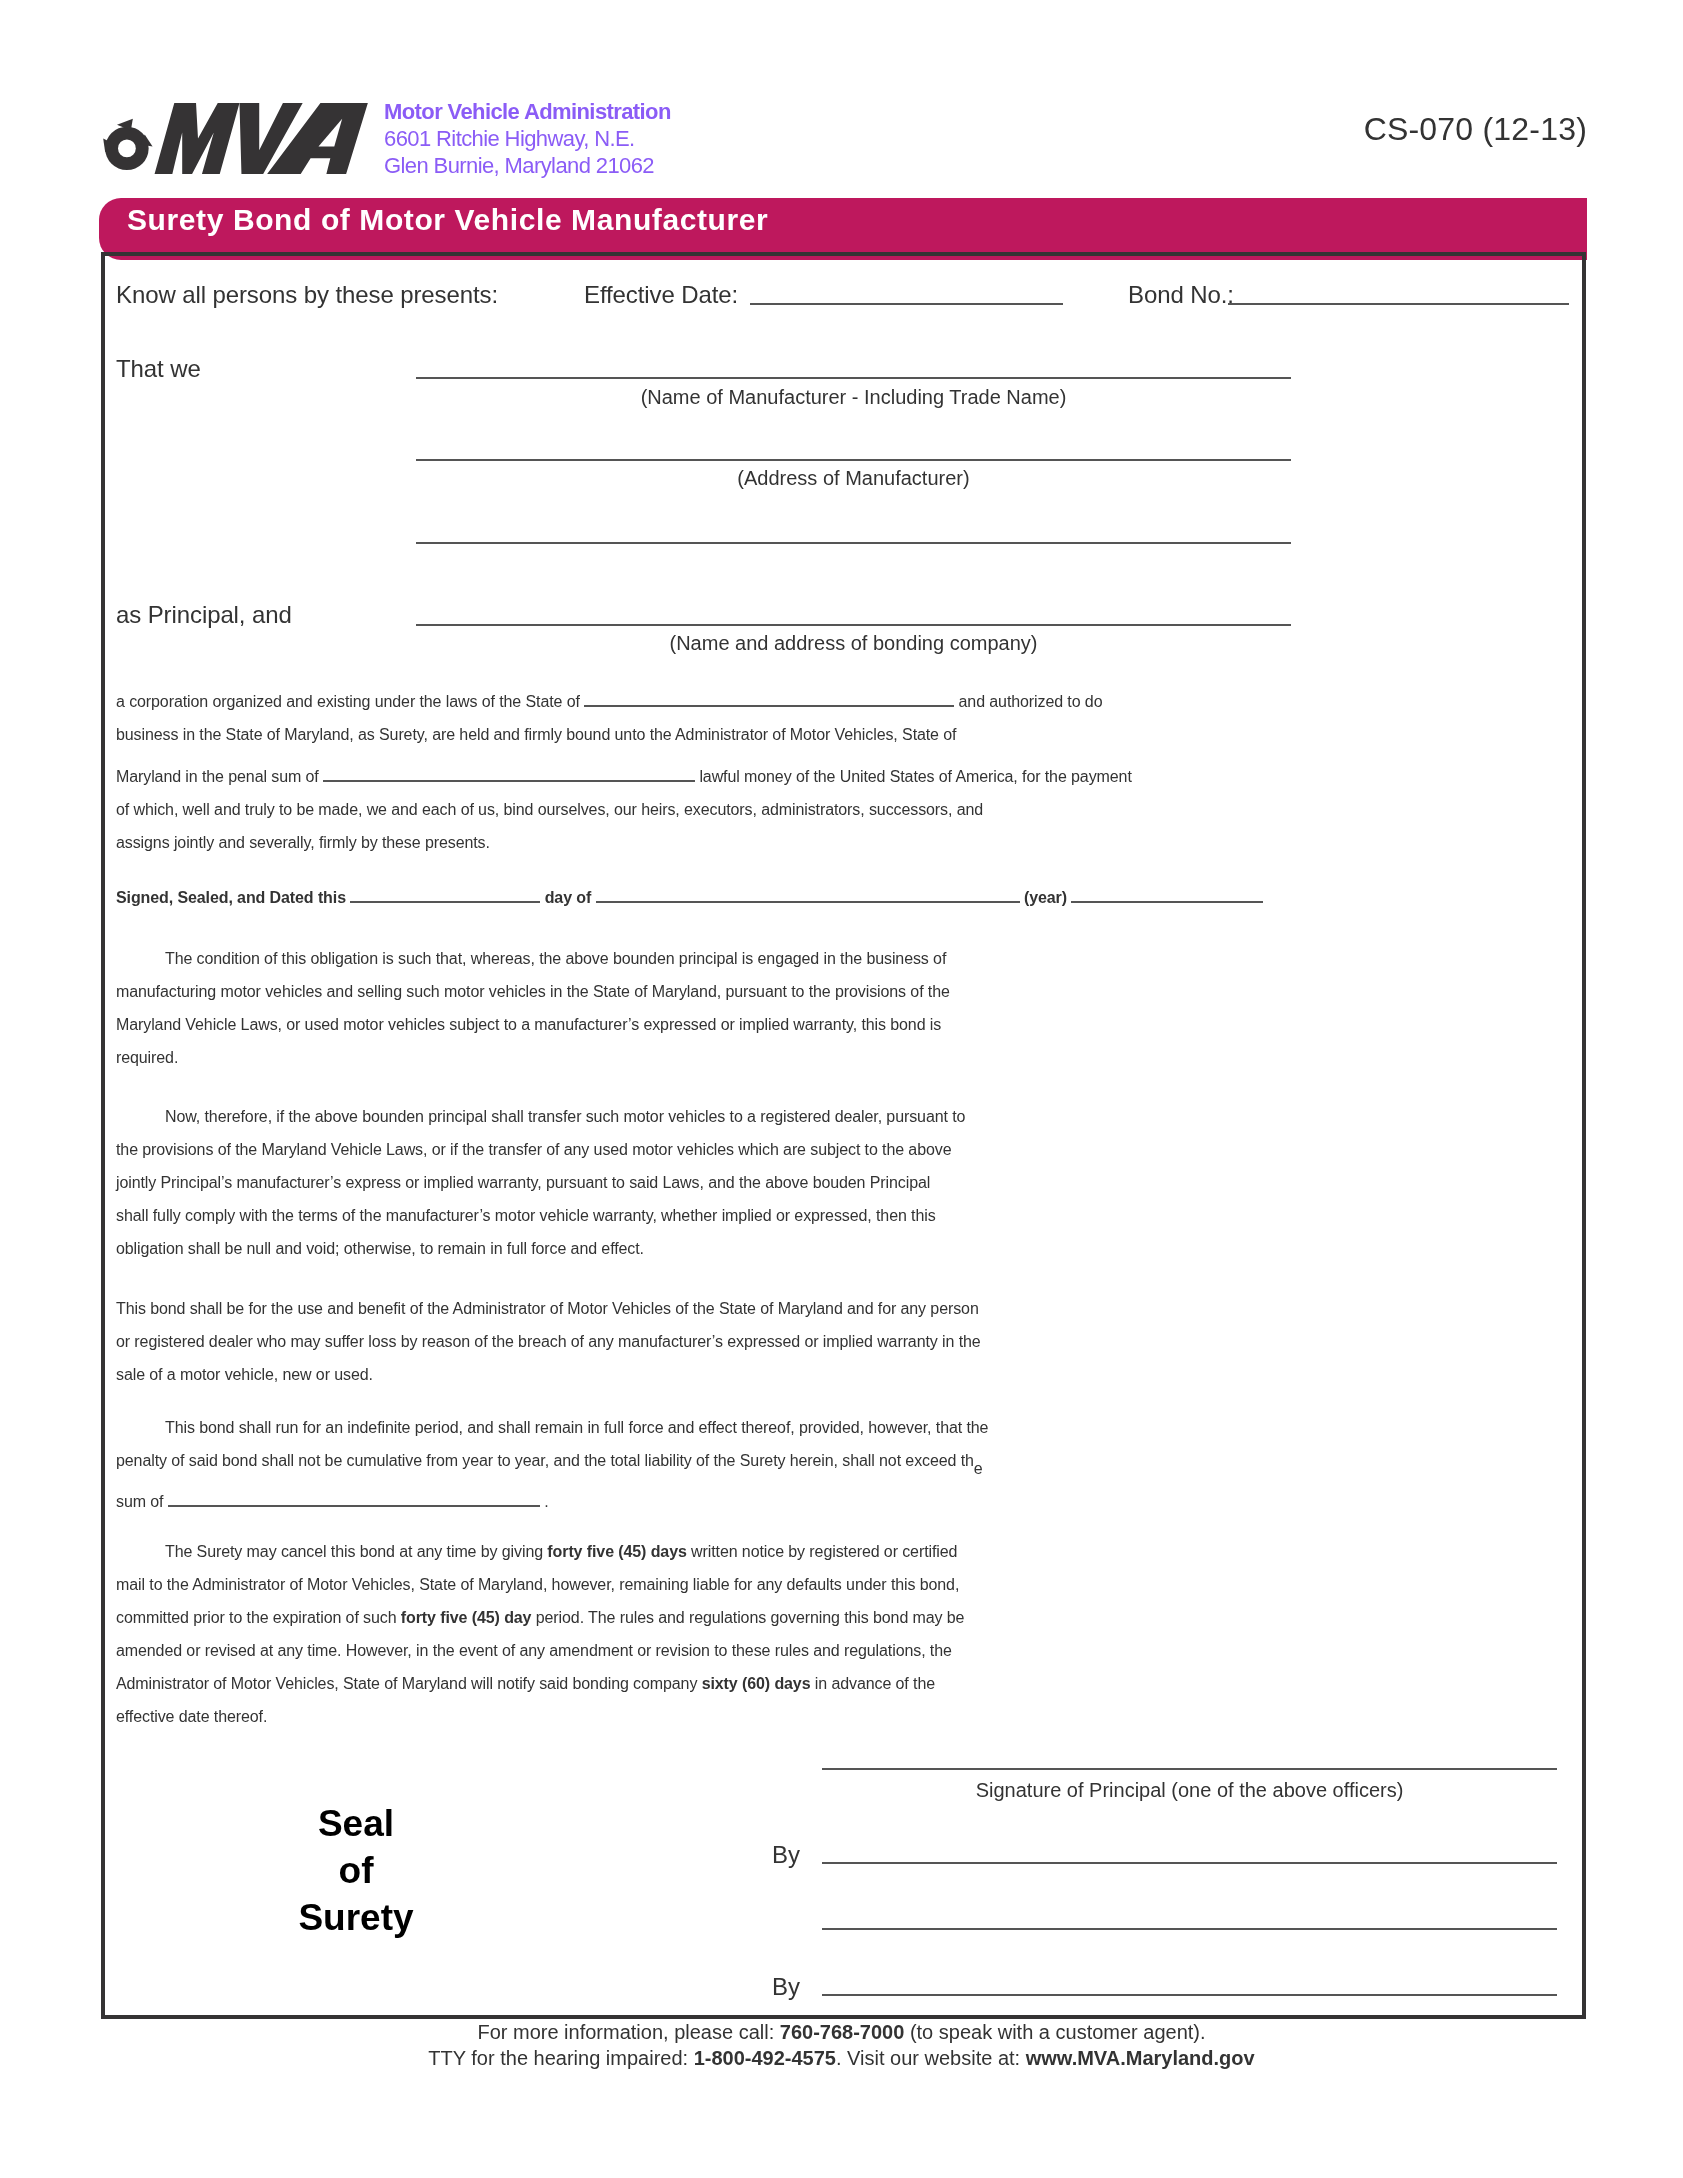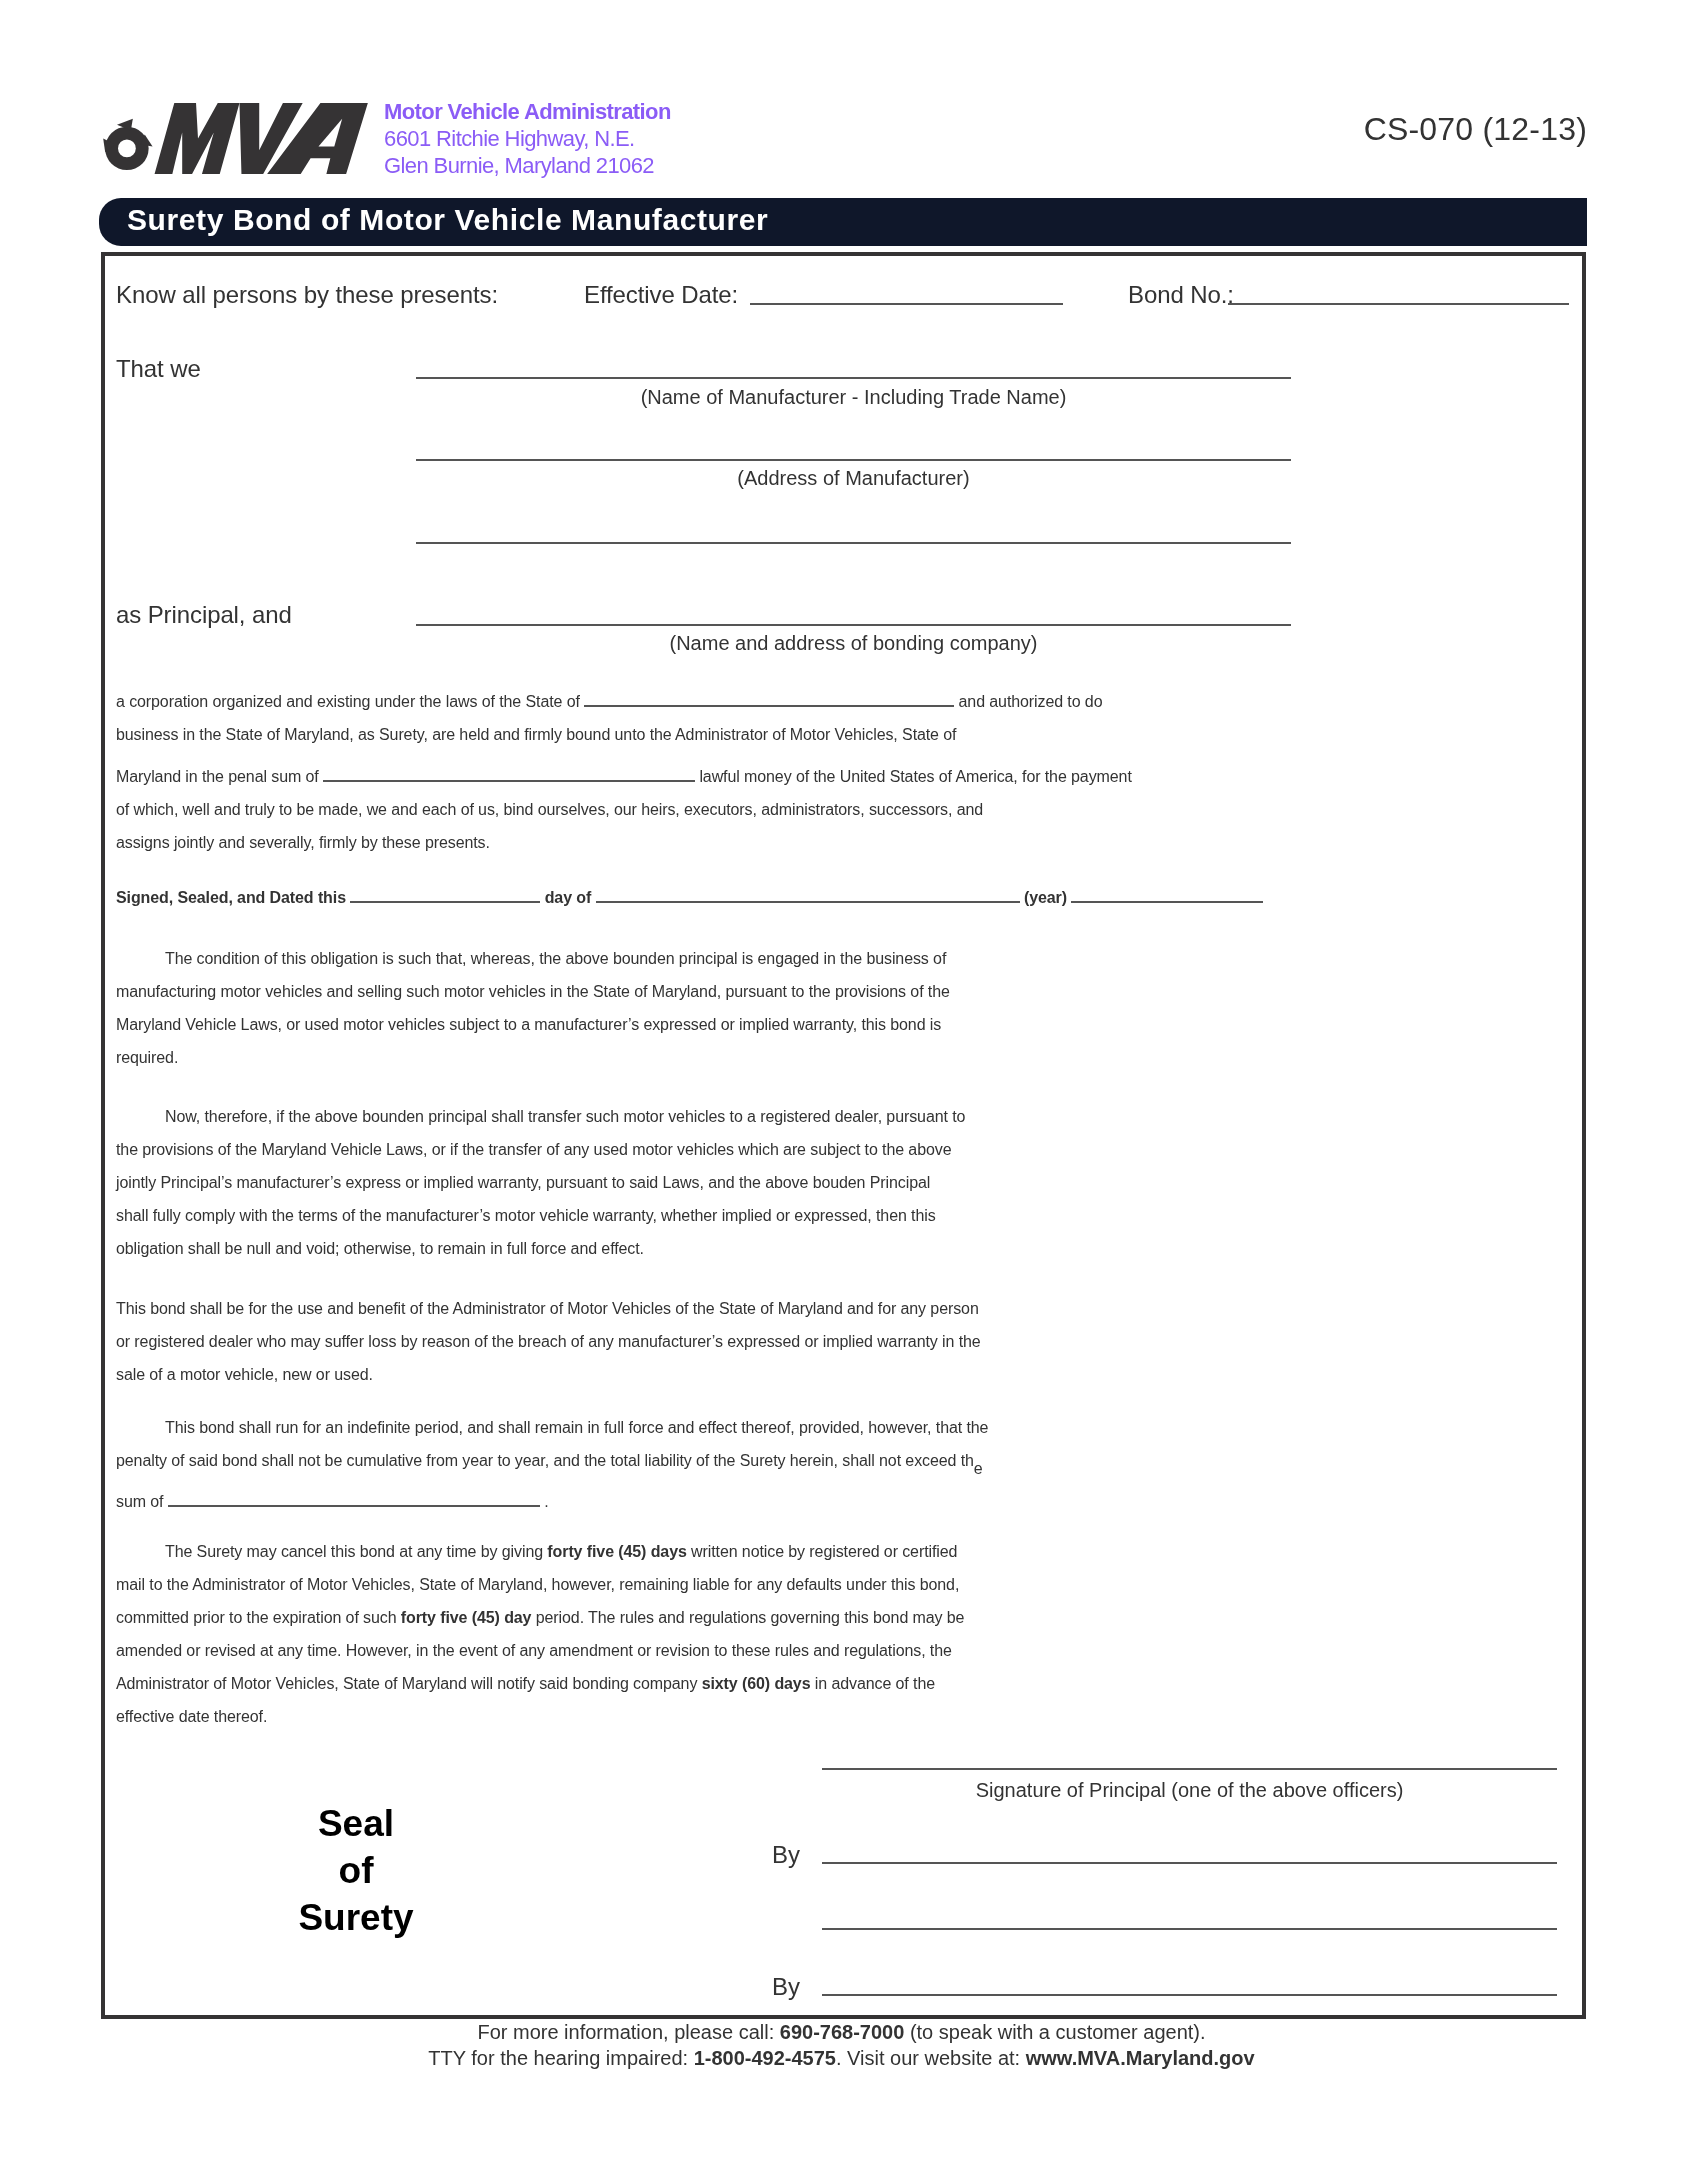--- a/index.html
+++ b/index.html
@@ -11,22 +11,22 @@
 
     
     #logo { left: 99px; top: 99px; width: 277px; height: 79px; }
     #logo svg { width: 277px; height: 79px; display: block; }
     #agency { left: 384px; top: 98px; font-size: 22px; line-height: 27px; color: #8b5cf6; letter-spacing: -0.6px; }
     #agency .name { font-weight: bold; font-size: 22px; }
     #form-number { right: 96px; top: 111px; font-size: 32px; color: #333; letter-spacing: 0.2px; }
 
     
     #title-bar {
-      left: 99px; top: 198px; width: 1488px; height: 48px;
-      background: #0f172a; border-radius: 22px 0 0 22px;
+      left: 99px; top: 198px; width: 1488px; height: 62px;
+      background: #be185d; border-radius: 22px 0 0 22px;
       box-sizing: border-box;
     }
     #title-bar span {
       position: absolute; left: 28px; top: 5px; color: #ffffff;
       font-weight: bold; font-size: 30px; letter-spacing: 0.6px;
     }
 
     
     #frame {
       left: 101px; top: 252px; width: 1485px; height: 1767px;
@@ -166,16 +166,16 @@
 <div class="abs t" style="left:772px; top:1973px;">By</div>
 <div class="line" style="left:822px; top:1994px; width:735px;"></div>
 
 <div id="seal" class="abs">
   <div>Seal</div>
   <div>of</div>
   <div>Surety</div>
 </div>
 
 <div id="footer" class="abs">
-  <div><span>For more information, please call: </span><span class="b">690-768-7000</span><span> (to speak with a customer agent).</span></div>
+  <div><span>For more information, please call: </span><span class="b">760-768-7000</span><span> (to speak with a customer agent).</span></div>
   <div><span>TTY for the hearing impaired: </span><span class="b">1-800-492-4575</span><span>. Visit our website at: </span><span class="b">www.MVA.Maryland.gov</span></div>
 </div>
 
 
 </body></html>

